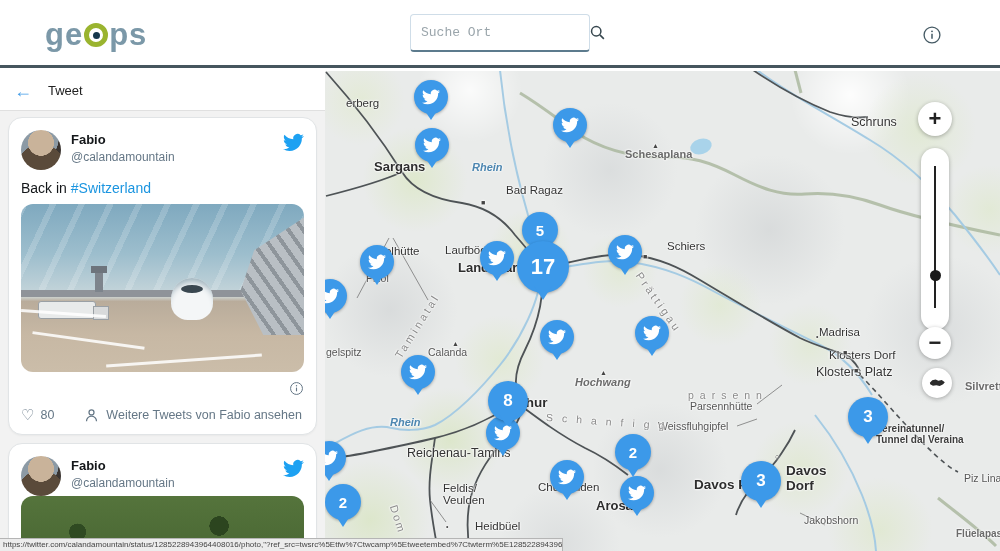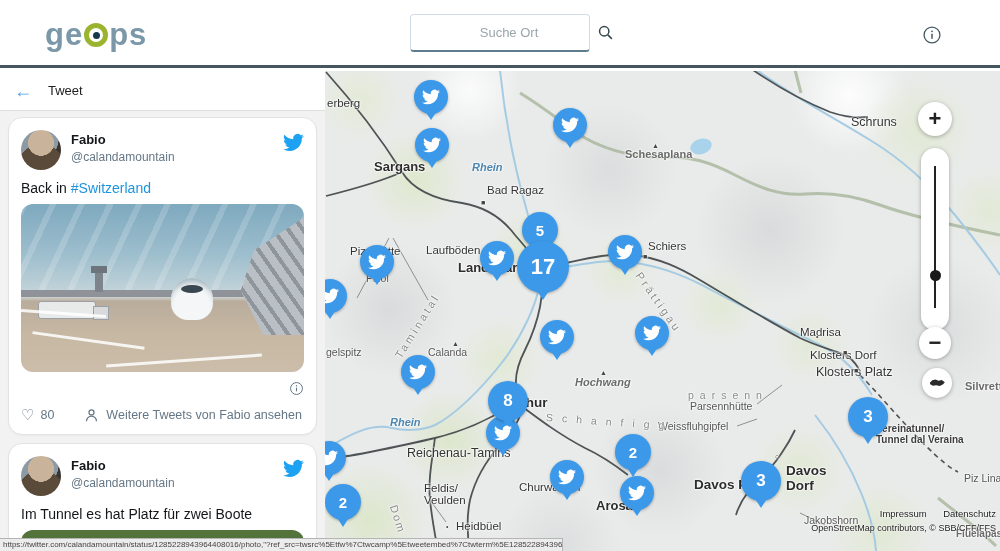--- a/index.html
+++ b/index.html
@@ -5,21 +5,21 @@
   * { margin:0; padding:0; box-sizing:border-box; }
   html,body { width:1000px; height:551px; overflow:hidden; font-family:"Liberation Sans", sans-serif; background:#fff; }
 
   
   .header { position:absolute; left:0; top:0; width:1000px; height:68px; background:#fff; z-index:40; border-bottom:3px solid #46565e; }
   .logo { position:absolute; left:45px; top:16px; display:flex; align-items:center; height:36px; }
   .logo-txt { font-size:31px; font-weight:bold; color:#7b98a8; letter-spacing:1px; line-height:1; }
   .logo-o { width:24px; height:24px; border:5px solid #9ab42f; border-radius:50%; margin:2px 1px 0 1px; position:relative; }
   .logo-o i { position:absolute; left:50%; top:50%; width:7px; height:7px; margin:-3.5px 0 0 -3.5px; background:#16384c; border-radius:50%; }
   .searchbox { position:absolute; left:410px; top:14px; width:180px; height:38px; background:#fff; border:1px solid #cfdde8; border-bottom:2px solid #5c7b8d; border-radius:4px; display:flex; align-items:center; padding:0 8px 0 10px; }
-  .searchbox input { flex:1; border:none; outline:none; font-size:13px; color:#333; font-family:Liberation Sans, sans-serif; background:transparent;text-align:center; }
+  .searchbox input { flex:1; border:none; outline:none; font-size:13px; color:#333; font-family:Liberation Mono, monospace; background:transparent; }
   .searchbox input::placeholder { color:#9aa5ab; }
   .icon-btn { background:none; border:none; cursor:pointer; display:flex; align-items:center; justify-content:center; }
   .info-btn { position:absolute; left:922px; top:25px; width:20px; height:20px; }
 
   
   .map-wrap { position:absolute; left:325px; top:71px; right:0; bottom:0; overflow:hidden; z-index:1; }
   .map-stage { position:absolute; left:-325px; top:-71px; width:1000px; height:551px; }
   .map-base { position:absolute; inset:0; background:
       radial-gradient(circle 70px at 415px 180px, rgba(222,232,204,.95), transparent 75%),
       radial-gradient(circle 60px at 360px 100px, rgba(226,234,210,.8), transparent 75%),
@@ -45,21 +45,21 @@
       #e9ebea; }
   .lake { position:absolute; left:690px; top:139px; width:22px; height:15px; background:#a9d3ea; border-radius:50%; transform:rotate(-18deg); }
   #map-lines { position:absolute; inset:0; pointer-events:none; }
   .ln-rail { fill:none; stroke:#4e5356; stroke-width:1.8; }
   .ln-raildash { fill:none; stroke:#4e5356; stroke-width:1.6; stroke-dasharray:5 4; }
   .ln-river { fill:none; stroke:#a5cbe3; stroke-width:2; }
   .ln-border { fill:none; stroke:#a3b295; stroke-width:3; opacity:.75; }
   .ln-cable { fill:none; stroke:#777; stroke-width:.8; }
 
   .map-label { position:absolute; white-space:nowrap; line-height:1; text-shadow:0 0 2px #fff,0 0 2px #fff,0 0 3px #fff; transform-origin:left center; }
-  .l-city { font-size:11.5px; color:#333; }
+  .l-city { font-size:11.5px; color:#333;margin-left:19px; }
   .l-citylg { font-size:12.5px; color:#333; }
   .l-bold { font-size:13px; font-weight:bold; color:#2d2d2d; }
   .l-boldlg { font-size:13.5px; font-weight:bold; color:#2d2d2d; }
   .l-small { font-size:10.5px; color:#555; }
   .l-peak { font-size:11px; font-weight:bold; color:#6b6b6b; }
   .l-peaksm { font-size:10px; font-weight:bold; color:#6b6b6b; }
   .l-water { font-size:11px; font-style:italic; font-weight:bold; color:#4d86b0; }
   .l-region { font-size:10.5px; color:#8a8a8a; }
   .l-valley { font-size:11px; color:#8a8a8a; }
   .l-tunnel { font-size:10px; font-weight:bold; color:#3d3d3d; }
@@ -178,25 +178,20 @@
     <button class="ctl ctl-plus">+</button>
     <div class="ctl-slider">
       <div class="track"></div>
       <div class="knob"></div>
     </div>
     <button class="ctl ctl-minus">−</button>
     <button class="ctl ctl-extent">
       <span class="ch-shape"></span>
     </button>
 
-    <div class="attrib">
-      <a>Impressum</a>
-      <a>Datenschutz</a>
-      <span class="copy">OpenStreetMap contributors, © SBB/CFF/FFS</span>
-    </div>
   <span class="map-label l-city" style="left: 327px; top: 98px;">erberg</span>
       <span class="map-label l-bold" style="left: 374px; top: 160px;">Sargans</span>
       <span class="map-label l-water" style="left: 472px; top: 162px;">Rhein</span>
       <span class="map-label l-city" style="left: 487px; top: 185px;">Bad Ragaz</span>
       <span class="map-label l-citylg" style="left: 851px; top: 116px;">Schruns</span>
       <span class="map-label l-peak" style="left: 625px; top: 149px;">Schesaplana</span>
       <span class="map-label l-mark" style="left: 652px; top: 142px;">▲</span>
       <span class="map-label l-city" style="left: 648px; top: 241px;">Schiers</span>
       <span class="map-label l-city" style="left: 350px; top: 246px;">Pizolhütte</span>
       <span class="map-label l-small" style="left: 366px; top: 273px;">Pizol</span>
@@ -416,20 +411,19 @@
       <div class="tw-head">
         <div class="avatar"></div>
         <div class="tw-names">
           <div class="tw-author">Fabio</div>
           <div class="tw-handle">@calandamountain</div>
         </div>
         <svg class="tw-bird" viewBox="0 0 24 24">
             <path fill="#1da1f2" d="M23.953 4.57a10 10 0 01-2.825.775 4.958 4.958 0 002.163-2.723 9.99 9.99 0 01-3.127 1.195 4.92 4.92 0 00-8.384 4.482C7.69 8.095 4.067 6.13 1.64 3.162a4.822 4.822 0 00-.666 2.475c0 1.71.87 3.213 2.188 4.096a4.904 4.904 0 01-2.228-.616v.06a4.923 4.923 0 003.946 4.827 4.996 4.996 0 01-2.212.085 4.936 4.936 0 004.604 3.417 9.867 9.867 0 01-6.102 2.105c-.39 0-.779-.023-1.17-.067a13.995 13.995 0 007.557 2.209c9.053 0 13.998-7.496 13.998-13.985 0-.21 0-.42-.015-.63A9.935 9.935 0 0024 4.59z"></path>
           </svg>
       </div>
-      <div class="tw-text">Im Tunnel es hat Platz für zwei Boote</div>
       <div class="tw-img img-trees"></div>
     </div>
 
   </div>
 </div>
 
 <div class="statusbar">https://twitter.com/calandamountain/status/1285228943964408016/photo,"?ref_src=twsrc%5Etfw%7Ctwcamp%5Etweetembed%7Ctwterm%5E1285228943964408016%7Ctwgr%5E&amp;ref_url=https%3A%2F%2Ftrafimage.dev.geops.io%2F</div>
 
 </body></html>

